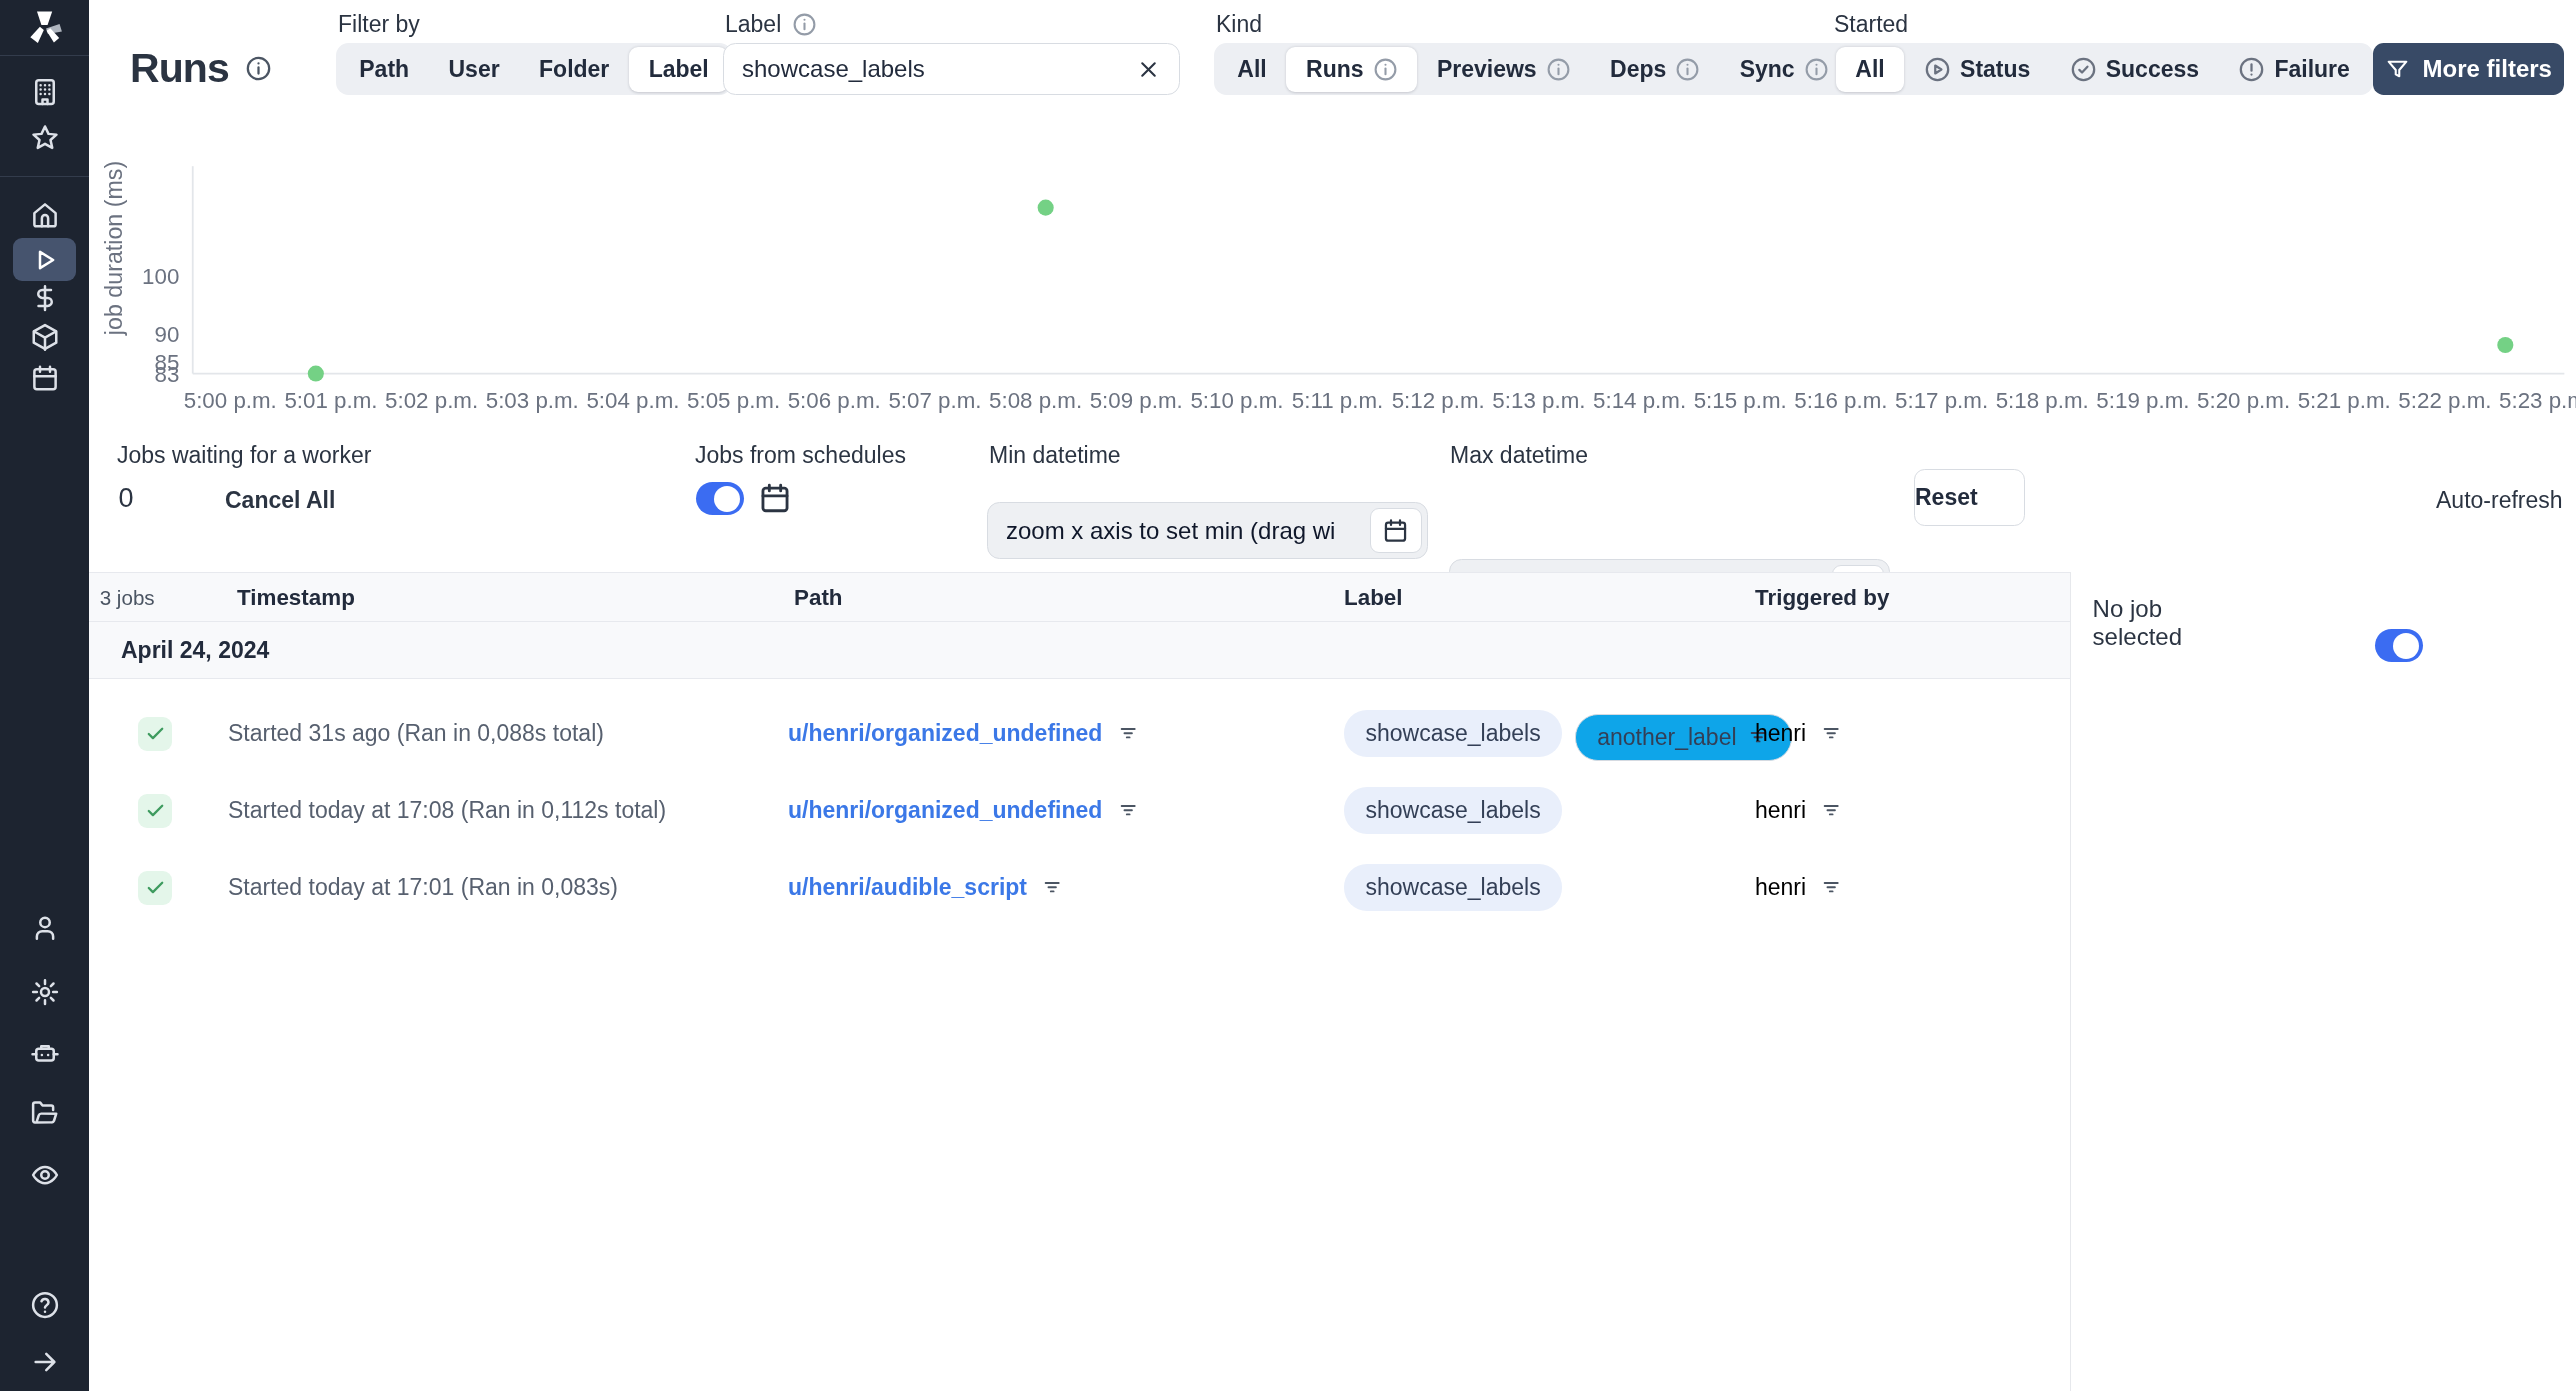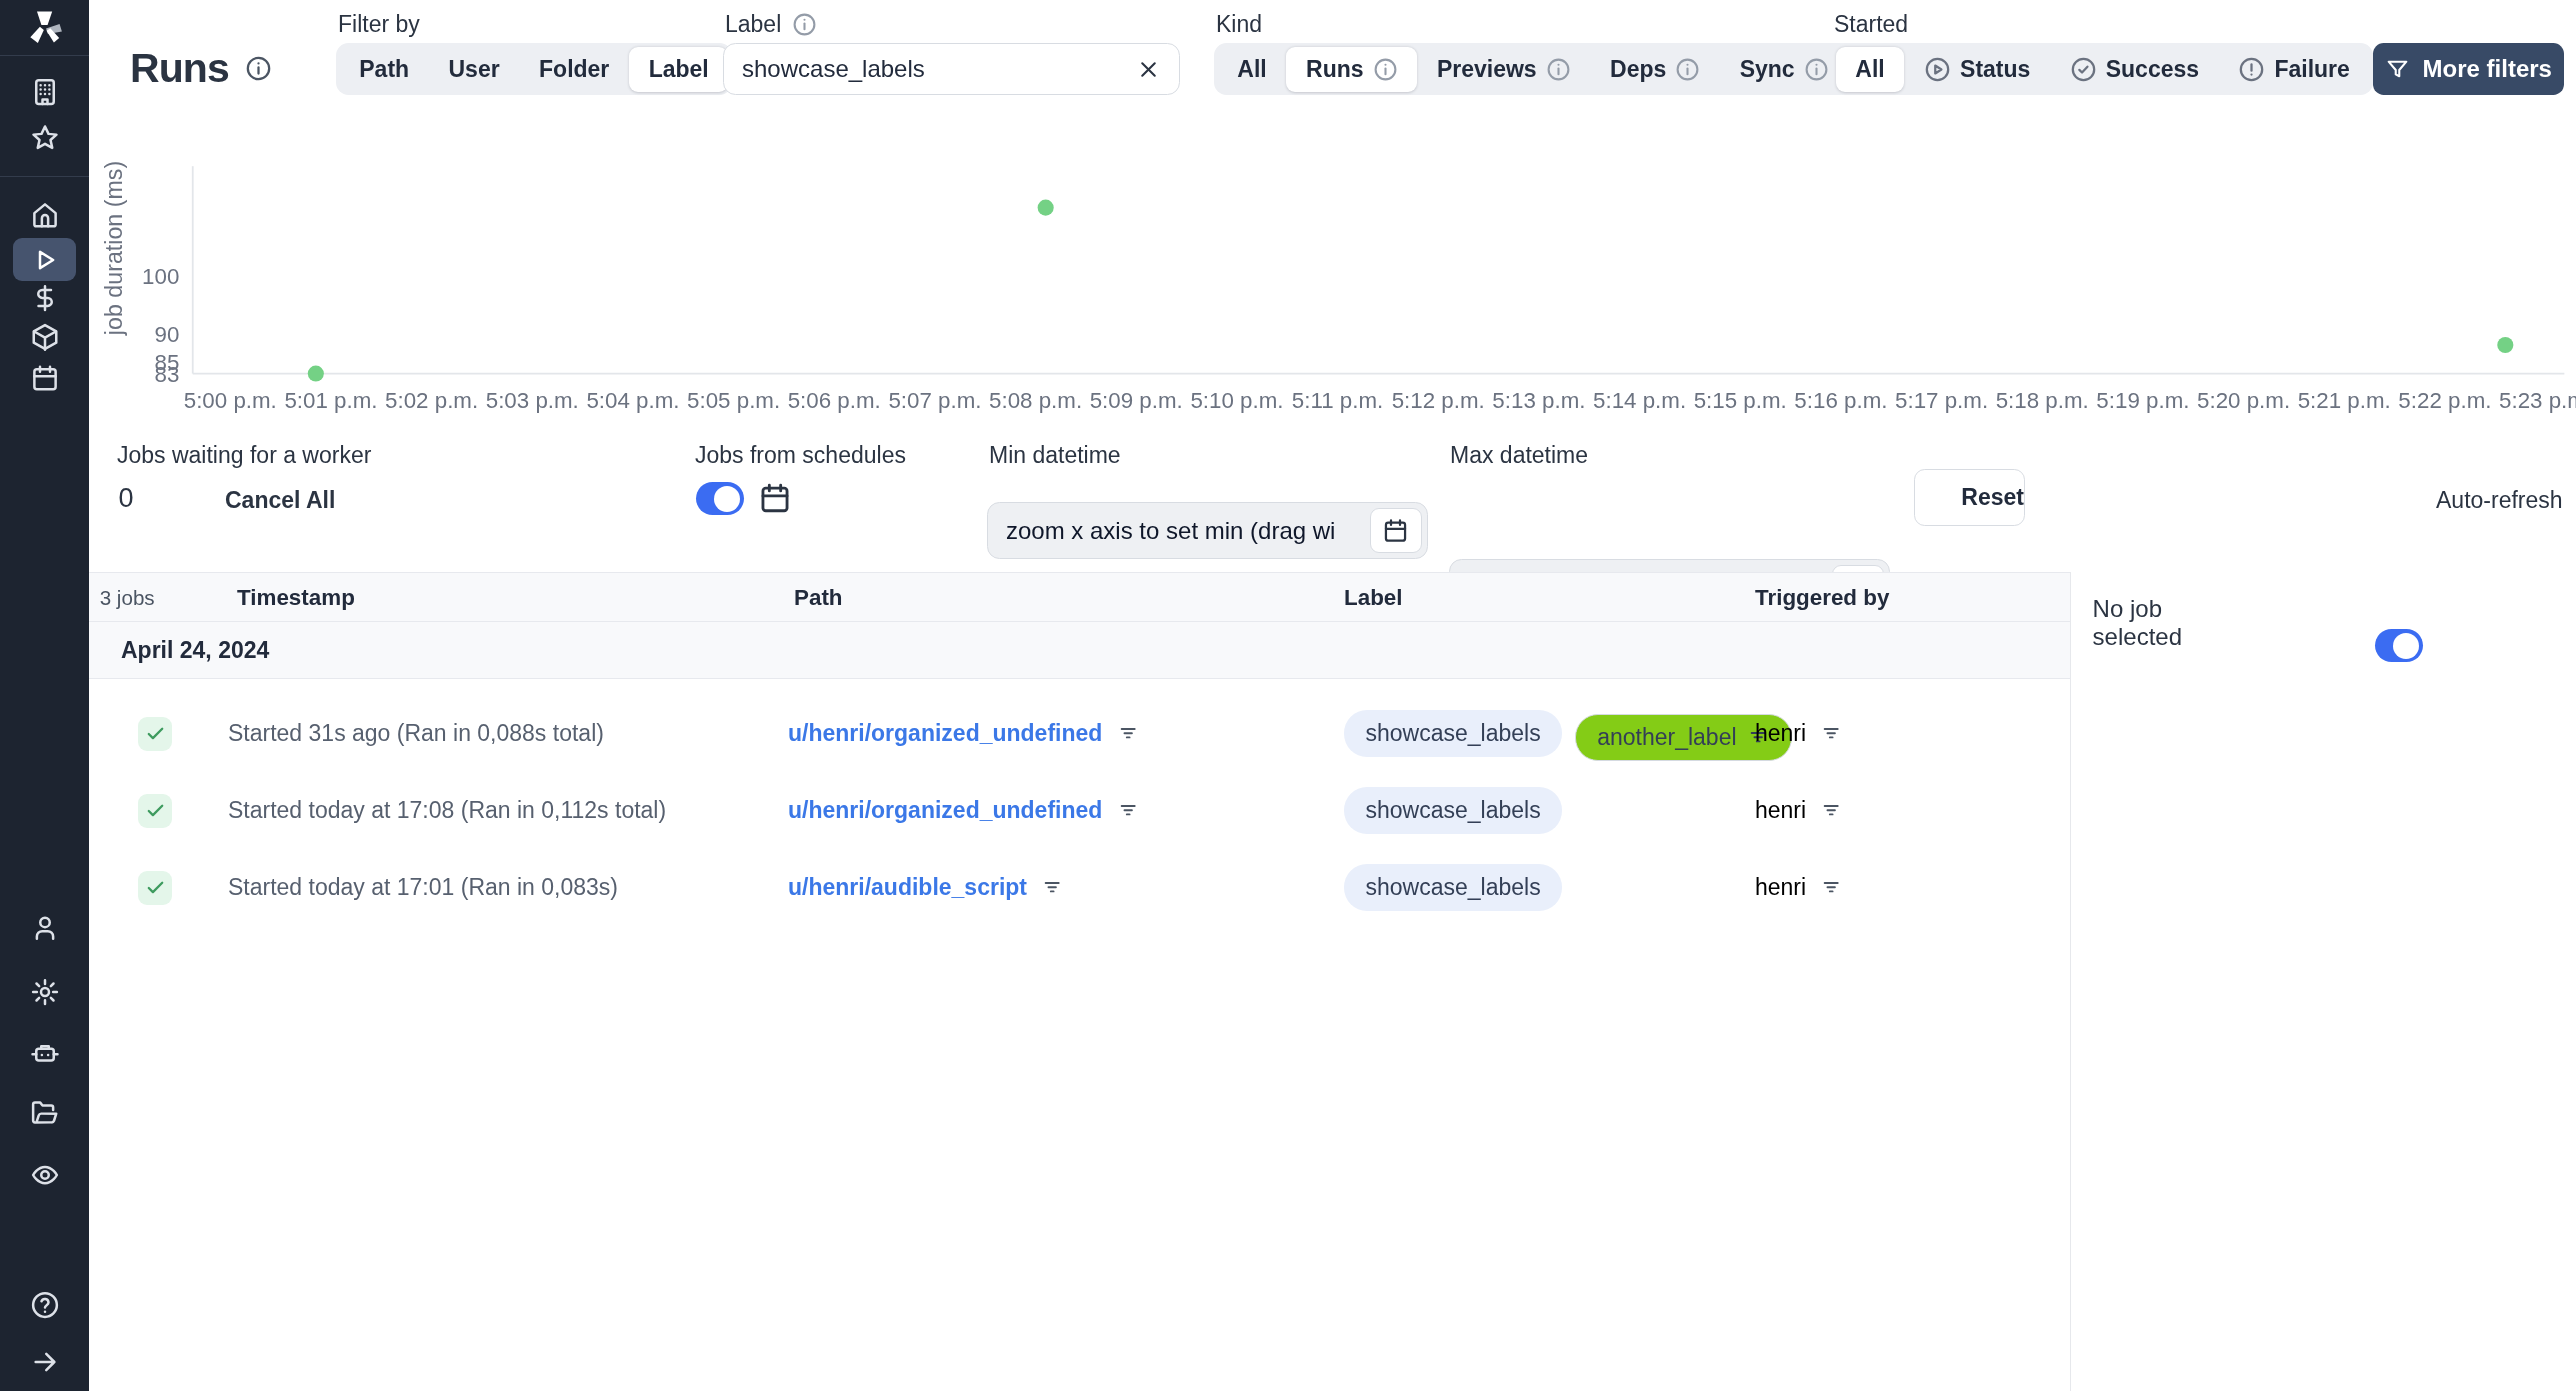--- a/index.html
+++ b/index.html
@@ -29,21 +29,21 @@
   .inputbox { background:#fff; border:1.8px solid #d8dce2; border-radius:12.5px; height:52px;
     display:flex; align-items:center; padding:0 18px; font-size:24px; color:#222b3c; }
   .graybox  { background:#eef0f3; border:1.8px solid #d8dce2; border-radius:12.5px; height:57px; position:relative;
     display:flex; align-items:center; padding:0 18px; font-size:24px; color:#0f172a; overflow:hidden; }
   .calbtn { position:absolute; right:5.4px; top:4.5px; width:52px; height:45px; background:#fff;
     border:1.8px solid #d8dce2; border-radius:9px; display:flex; align-items:center; justify-content:center; color:#2b3442; }
 
   .btn-dark { background:#384a66; color:#fff; border-radius:10.7px; display:inline-flex; align-items:center;
     justify-content:center; gap:12.5px; font-size:24px; font-weight:600; cursor:pointer; }
   .btn-light { background:#fff; border:1.8px solid #d8dce2; border-radius:10.7px; display:inline-flex; align-items:center;
-    justify-content:flex-end; gap:10.7px; font-size:23px; font-weight:600; color:#222b3c; cursor:pointer; }
+    justify-content:flex-start; gap:10.7px; font-size:23px; font-weight:600; color:#222b3c; cursor:pointer; }
 
   .toggle { width:48px; height:33px; border-radius:17px; background:#3b6cf2; position:relative; cursor:pointer; }
   .toggle::after { content:""; position:absolute; right:3.6px; top:3.6px; width:26px; height:26px; border-radius:50%; background:#fff; }
 
   .tick { font-size:25px; fill:#6b7280; }
 
   
   #tablewrap { position:absolute; left:0; top:572px; width:2093px; bottom:0; display:flex; }
   #table { width:2097px; position:relative; }
   .thead { height:50px; background:#f8f9fb; border-top:0.9px solid #e7e9ee; border-bottom:0.9px solid #e7e9ee; position:relative; }
@@ -52,21 +52,21 @@
     padding-left:32px; font-size:23px; font-weight:700; color:#222b3c; }
   .row { height:77px; position:relative; }
   .cell { position:absolute; top:0; height:77px; display:flex; align-items:center; }
   .chk { width:34px; height:34px; border-radius:9px; background:#e4f6ea; color:#3e9b5f;
     display:flex; align-items:center; justify-content:center; }
   .ts { font-size:23px; color:#57606f; }
   .pathlink { font-size:23px; font-weight:600; color:#3b78e7; cursor:pointer; }
   .ficon { color:#4b5563; margin-left:14.3px; cursor:pointer; }
   .badge { height:47px; border-radius:23px; background:#e9effb; display:inline-flex; align-items:center;
     padding:0 21.5px; font-size:23px; color:#333f56; margin-right:12.5px; white-space:nowrap; }
-  .badge.outline { background:#84cc16; border:1.8px solid #d5dae1; gap:10.7px;margin-top:8px; }
+  .badge.outline { background:#0ea5e9; border:1.8px solid #d5dae1; gap:10.7px;margin-top:8px; }
   .tby { font-size:23px; color:#000000; }
   #panel { flex:1; border-left:1.8px solid #e6e8ec; padding:23px 0 0 21.5px; font-size:24px; color:#2b3442; }
 </style>
 </head>
 <body>
 
 <nav id="sidebar">
   <div class="sb-item" style="top:7.2px">
     <svg width="41" height="41" viewBox="0 0 24 24">
       <path d="M10.2 10.5 7.6 2.6h8.9l-2.7 7.9z" fill="#ffffff"></path>

